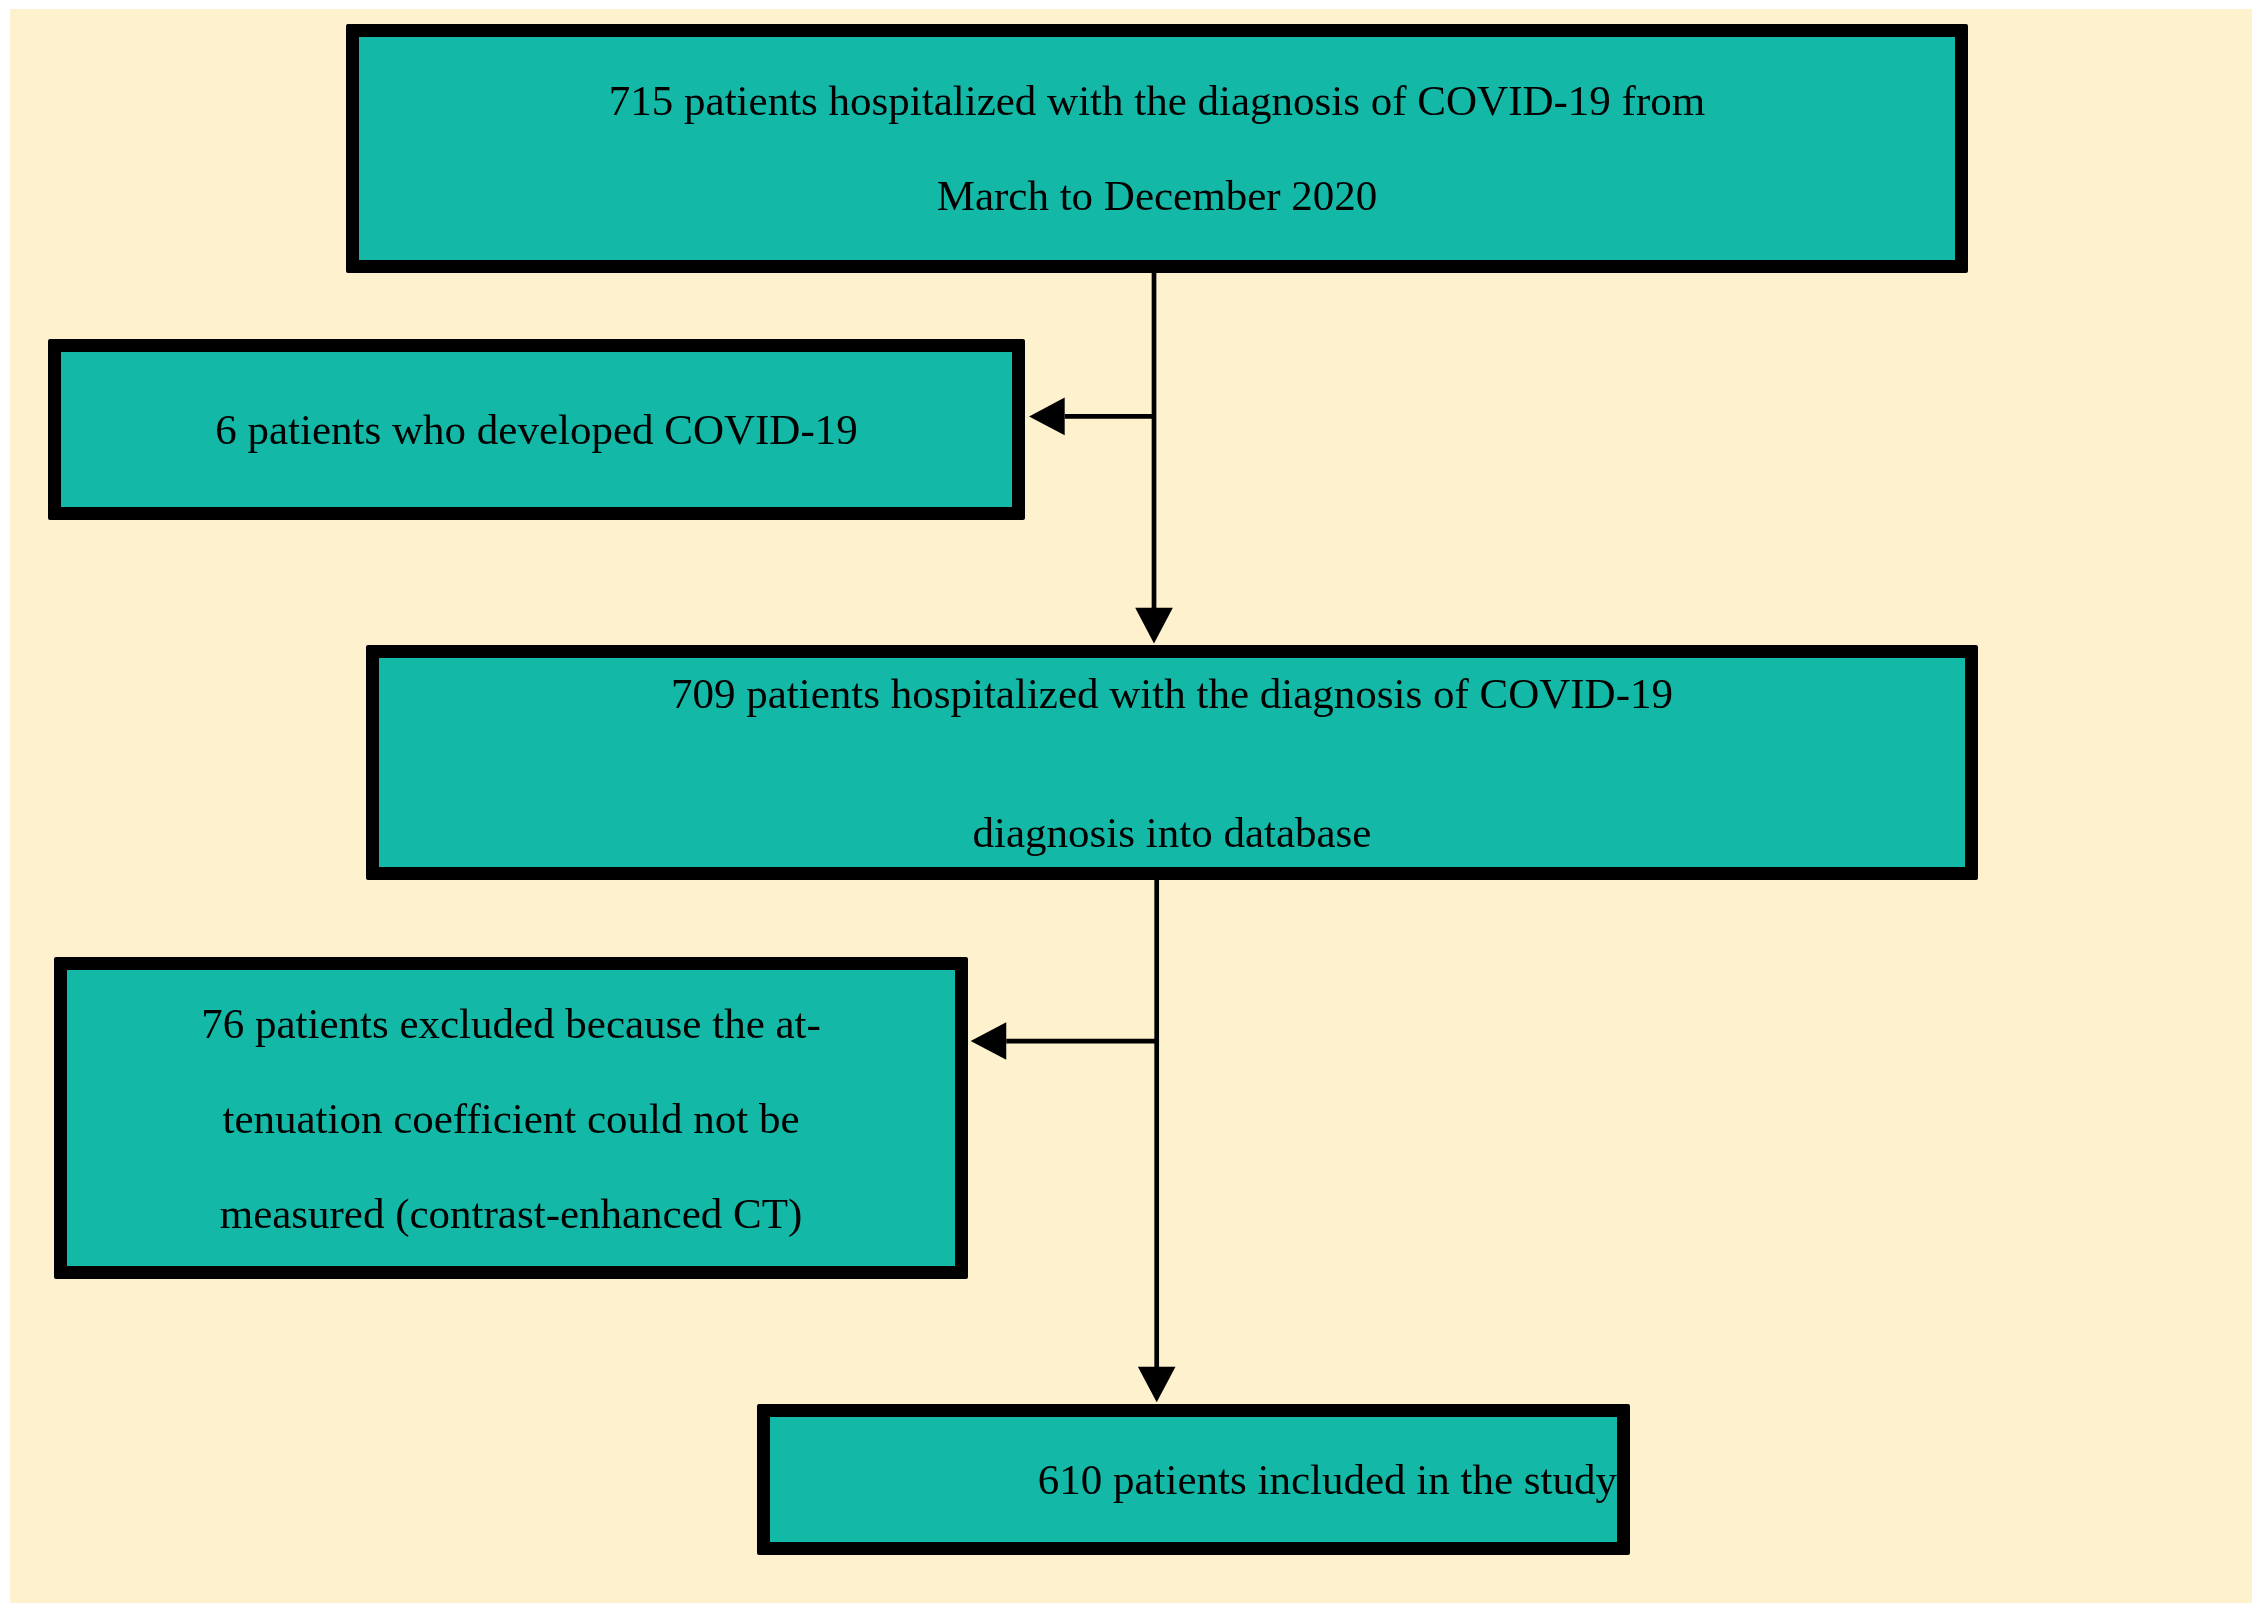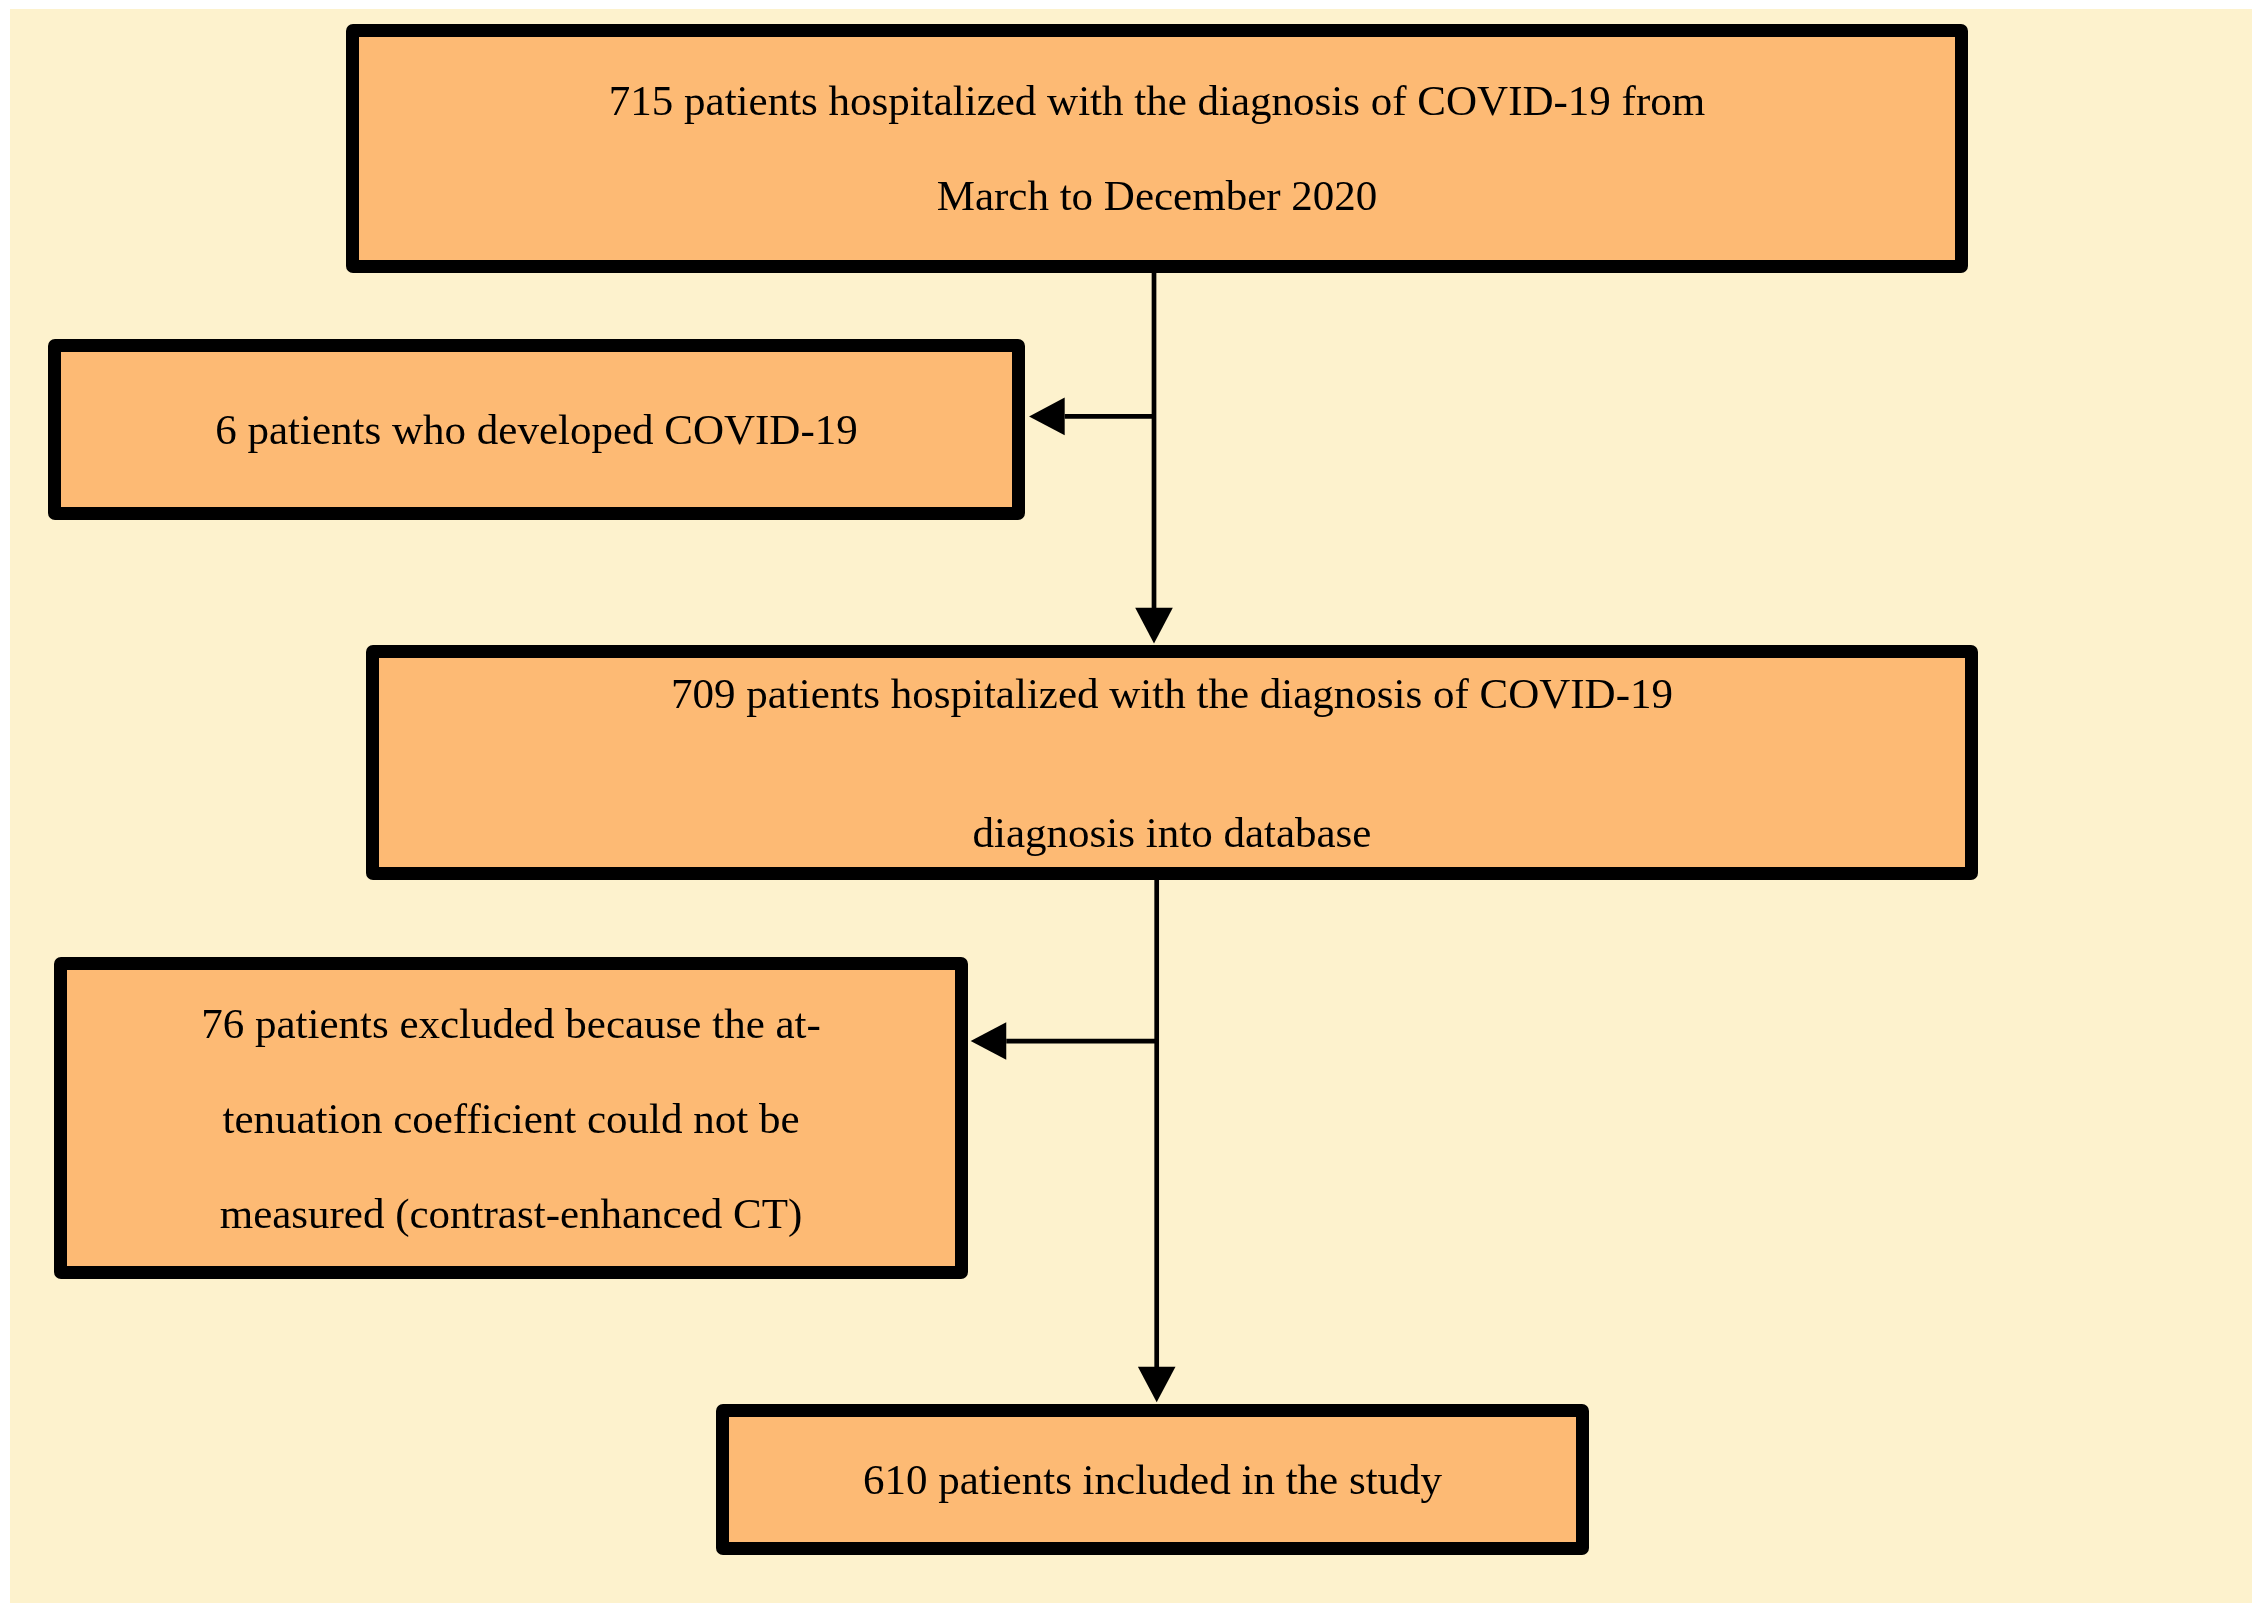--- a/index.html
+++ b/index.html
@@ -20,40 +20,40 @@
     position: absolute;
     left: 10px;
     top: 8.7px;
     width: 2242px;
     height: 1594px;
     background: #FDF2CD;
   }
   .box {
     position: absolute;
     box-sizing: border-box;
-    background: #fdba74;
+    background: #14b8a6;
     border: 13.4px solid #000000;
-    border-radius: 7px;
+    border-radius: 2px;
     display: flex;
     flex-direction: column;
     justify-content: center;
     align-items: center;
     text-align: center;
     font-size: 43px;
     line-height: 95px;
   }
   .box .line {
     white-space: nowrap;
     display: block;
   }
   #box-715  { left: 346px;  top: 23.5px;   width: 1622px; height: 249px; }
   #box-6    { left: 48px;   top: 339px;  width: 977px; height: 181px; }
   #box-709  { left: 366px;  top: 645px;  width: 1612px; height: 235px; gap: 44px; }
   #box-99   { left: 54px;   top: 957px; width: 914px; height: 322px; }
-  #box-610  { left: 716px; top: 1404px; width: 873px; height: 151px; }
+  #box-610  { left: 757px; top: 1404px; width: 873px; height: 151px; align-items: flex-end; }
   #connector-layer {
     position: absolute;
     left: 0;
     top: 0;
     width: 2261px;
     height: 1624px;
     pointer-events: none;
   }
   .flow-stroke { stroke: #000000; stroke-width: 7px; fill: none; }
   .flow-head   { fill: #000000; stroke: none; }

